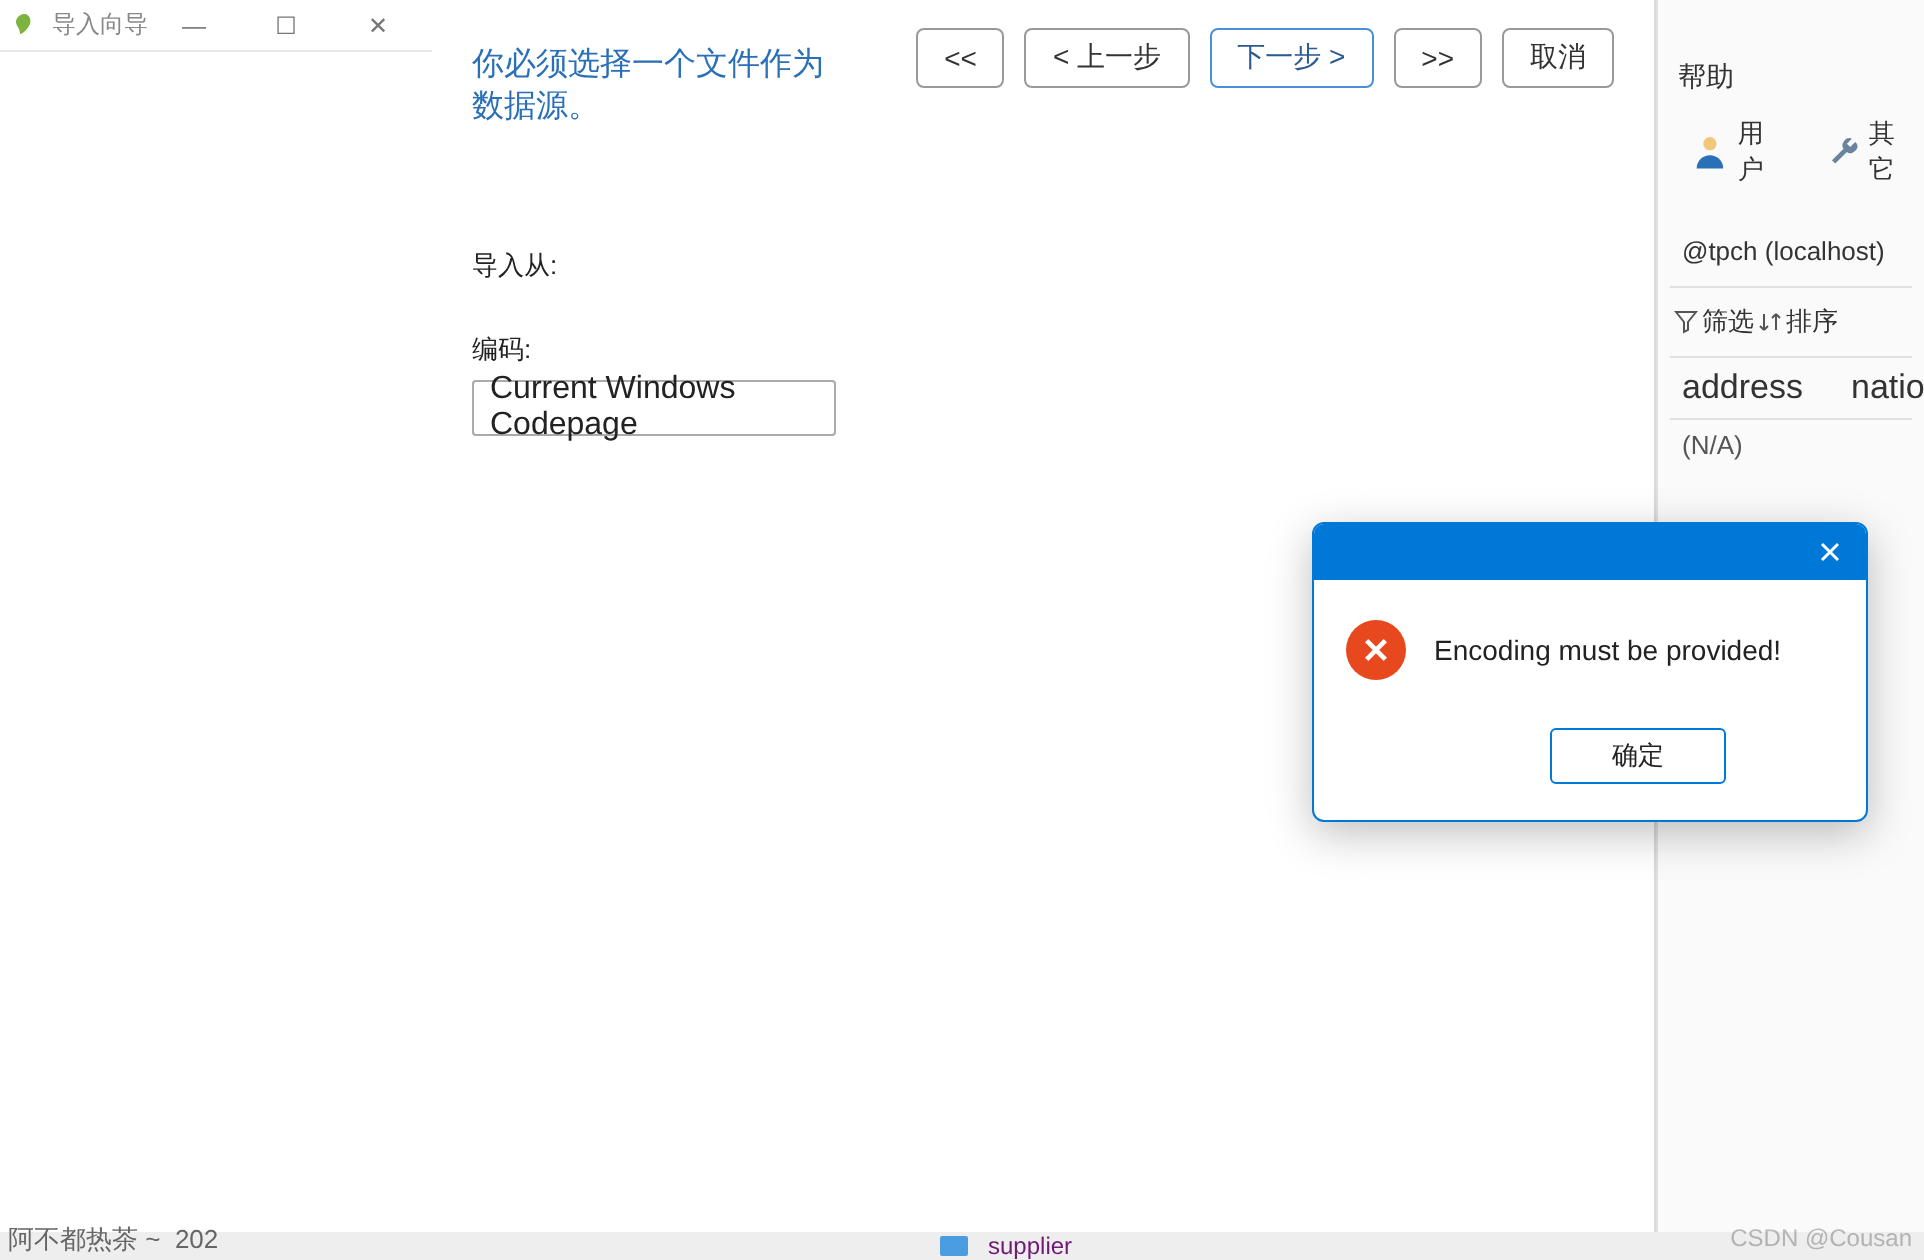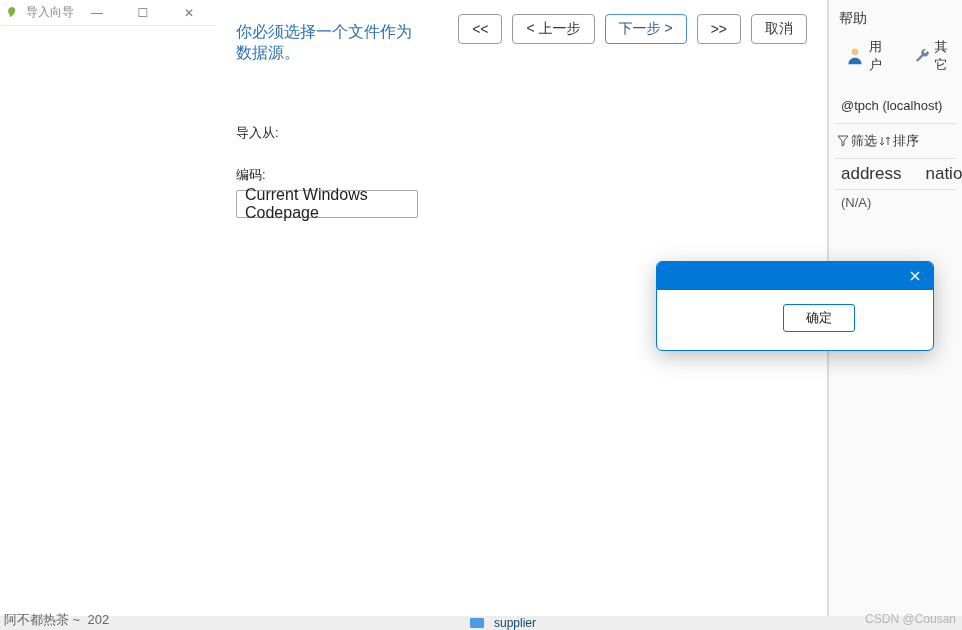--- a/index.html
+++ b/index.html
@@ -137,21 +137,21 @@
       position: absolute;
       left: 828px; top: 0;
       width: 134px; height: 630px;
       background: #fafafa;
       border-left: 1px solid #e0e0e0;
       padding: 10px 6px;
       font-size: 13px;
       color: #333;
     }
     .backdrop .help-label { 
-      font-size: 14px; margin-bottom: 10px; padding-left: 4px;
+      font-size: 14px; margin-bottom: 10px; padding-left: 4px; margin-top: 20px;
     }
     .tool-row { 
       display: flex; 
       gap: 20px; 
       padding-left: 10px;
       margin-bottom: 6px;
     }
     .tool-item {
       display: flex;
       flex-direction: row;
@@ -236,41 +236,41 @@
     .modal-footer {
       padding: 14px 0 18px 0;
       display: flex;
       justify-content: center;
     }
     .modal-ok {
       border: 1px solid #0078d7;
       background: #fff;
       border-radius: 3px;
       height: 28px;
-      width: 72px;
+      width: 88px;
       font-size: 13px;
       display: flex;
       align-items: center;
       justify-content: center;
       cursor: pointer;
       color: #222;
       margin-left: 48px;
     }
     .footer-strip {
       position: absolute;
       left: 0; bottom: 0;
       width: 962px;
       height: 14px;
       background: #eee;
       display: flex;
       align-items: center;
       gap: 10px;
       padding-left: 470px;
       font-size: 12px;
-      color: #0c4a6e;
+      color: #701a75;
     }
     .folder-ic {
       width: 14px; height: 10px;
       background: #4a9de0;
       border-radius: 1px;
       display: inline-block;
     }
     .bottom-text {
       position: absolute;
       left: 4px;
@@ -366,20 +366,28 @@
 </div>
 
 <div class="modal">
   <div class="modal-title">
     <div class="modal-close">
       <svg width="12" height="12" viewBox="0 0 12 12">
           <path d="M2 2l8 8M10 2l-8 8" stroke="#fff" stroke-width="1.5"></path>
         </svg>
     </div>
   </div>
+  <div class="modal-body">
+    <div class="err-circle">
+      <svg viewBox="0 0 12 12">
+          <path d="M2 2l8 8M10 2l-8 8" stroke="#fff" stroke-width="2"></path>
+        </svg>
+    </div>
+    <div class="modal-text">Encoding must be provided!</div>
+  </div>
   <div class="modal-footer">
     <div class="modal-ok">确定</div>
   </div>
 </div>
 
 <div class="footer-strip">
   <span class="folder-ic"></span>
   <span>supplier</span>
 </div>
 <div class="bottom-text">

